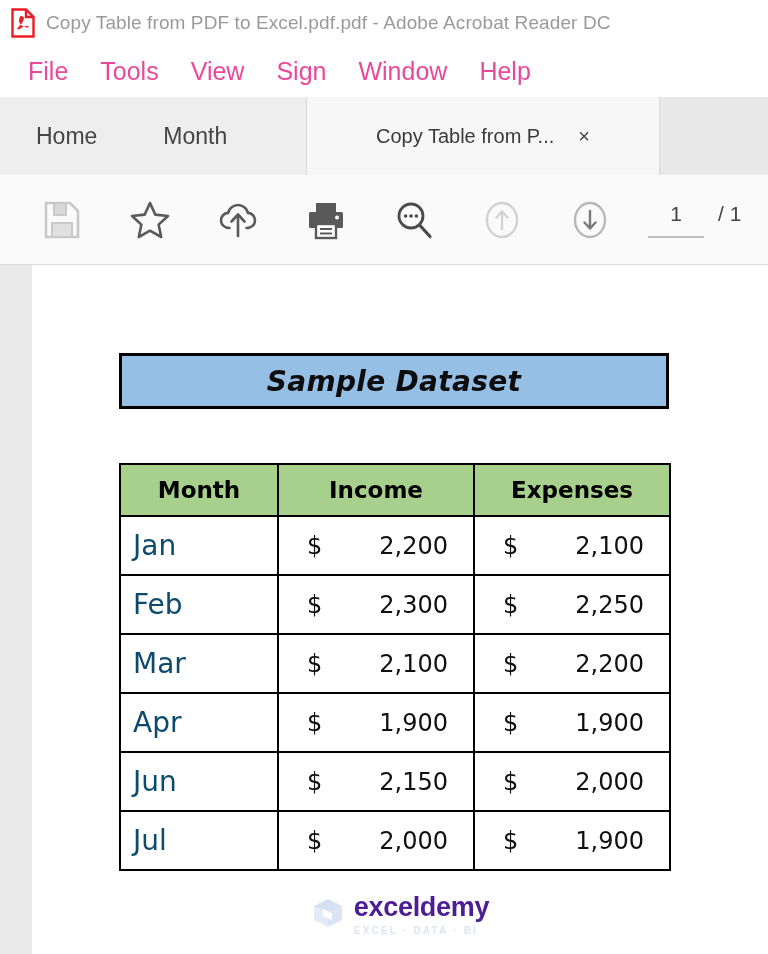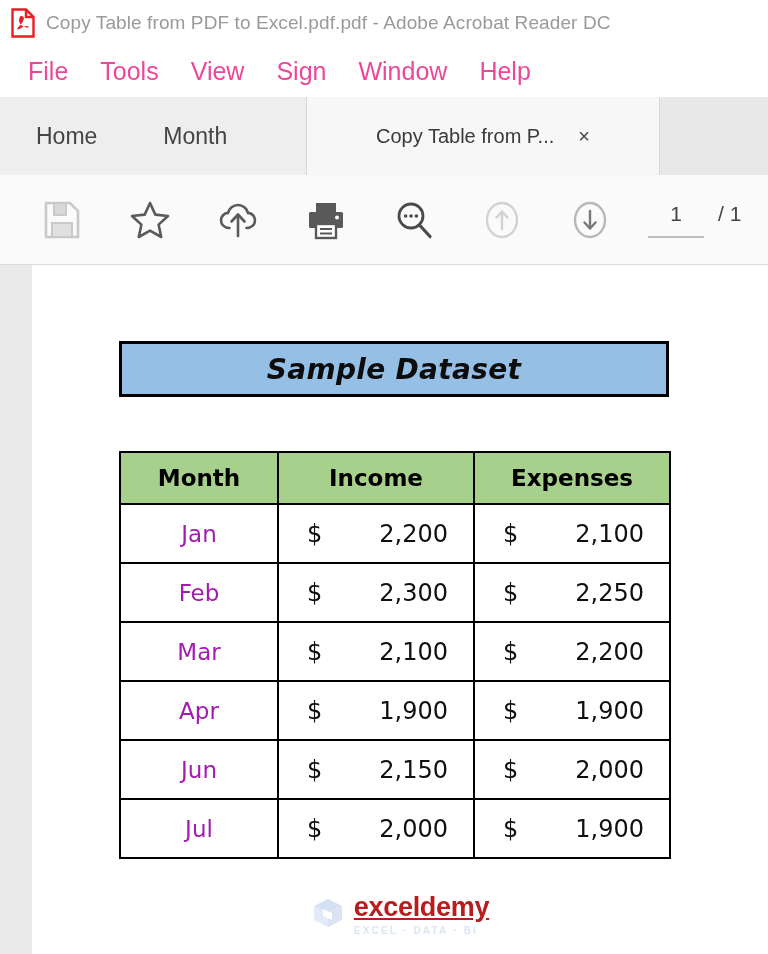--- a/index.html
+++ b/index.html
@@ -161,21 +161,21 @@
     left: 32px;
     top: 0;
     right: 0;
     bottom: 0;
     background: #ffffff;
   }
 
   .doc-inner {
     position: absolute;
     left: 87px;
-    top: 76px;
+    top: 88px;
     right: 30px;
   }
 
   
   .dataset-title {
     width: 550px;
     height: 56px;
     background: #96bfe6;
     border: 3px solid #000000;
     box-sizing: border-box;
@@ -211,23 +211,23 @@
     color: #000000;
     text-align: center;
     height: 52px;
   }
   .col-month { width: 158px; }
   .col-income { width: 196px; }
   .col-expenses { width: 196px; }
 
   .cell-month {
     font-family: "DejaVu Sans", sans-serif;
-    font-size: 23px;
-    color: #a21caf;
-    text-align: center;
+    font-size: 28px;
+    color: #0c4a6e;
+    text-align: left;
     padding-left: 10px;
   }
   .money {
     display: flex;
     align-items: center;
     justify-content: space-between;
     padding: 0 13px 0 16px;
     font-family: "DejaVu Sans", sans-serif;
     font-size: 24px;
     color: #101010;
@@ -242,24 +242,23 @@
     display: flex;
     align-items: center;
     justify-content: center;
     opacity: 1;
   }
   .wm-cube { margin-right: 9px; }
   .wm-texts { display: flex; flex-direction: column; }
   .wm-name {
     font-size: 27px;
     font-weight: bold;
-    color: #b91c1c;
+    color: #4c1d95;
     line-height: 1;
     letter-spacing: -0.3px;
-    text-decoration: underline;
   }
   .wm-tag {
     font-size: 10px;
     font-weight: bold;
     color: #dde5f4;
     letter-spacing: 2.2px;
     margin-top: 4px;
   }
 </style>
 </head>

